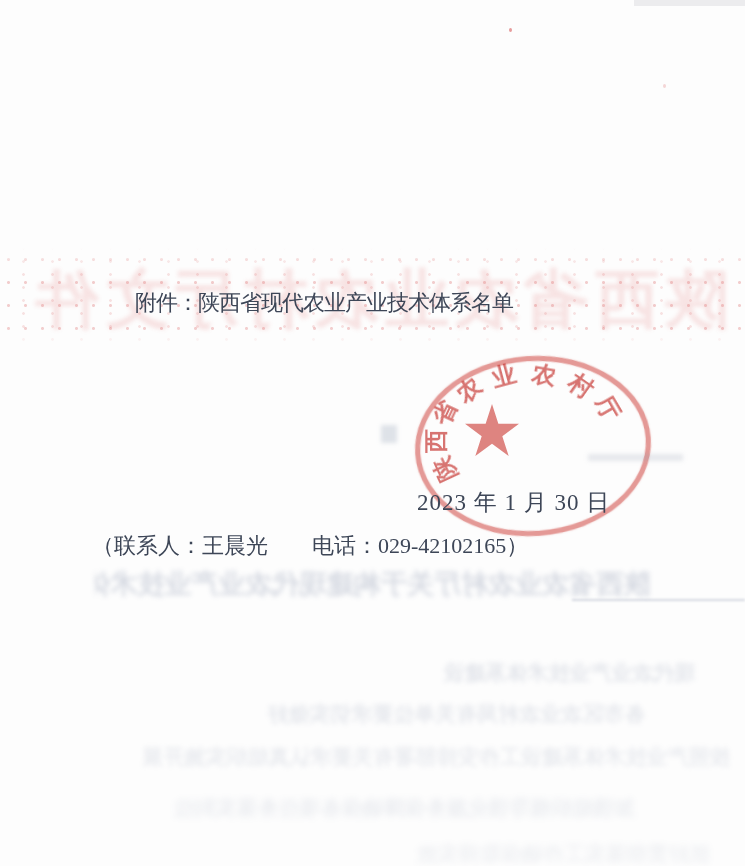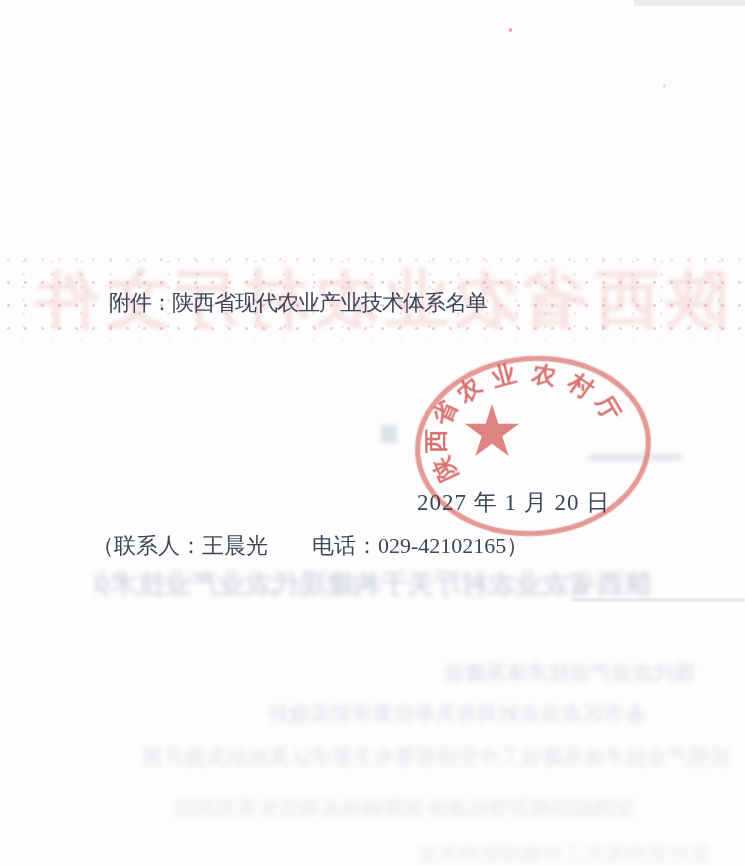--- a/index.html
+++ b/index.html
@@ -24,21 +24,21 @@
     mask-image:linear-gradient(180deg,transparent,#000 18%,#000 80%,transparent);}
   .red-band-text{position:absolute;left:18px;top:8px;width:710px;white-space:nowrap;
     font-size:64px;font-weight:bold;letter-spacing:6px;color:#d84b4b;
     transform:scaleX(-1);opacity:.14;filter:blur(2.2px);}
   .speckle{position:absolute;left:0;top:0;width:745px;height:100px;}
   .speckle.a{background-image:radial-gradient(circle,rgba(214,76,76,.6) 1.1px,rgba(214,76,76,0) 1.9px);
     background-size:17px 23px;opacity:.45;}
   .speckle.b{background-image:radial-gradient(circle,rgba(220,100,100,.5) 1px,rgba(220,100,100,0) 1.7px);
     background-size:29px 13px;background-position:9px 7px;opacity:.35;}
   
-  .attachment{left:109px;top:288px;font-size:22px;letter-spacing:-1px;z-index:3;}
+  .attachment{left:135px;top:288px;font-size:22px;letter-spacing:-1px;z-index:3;}
   
   .seal{left:0;top:0;z-index:2;}
   .seal-ring{left:415px;top:356px;width:226px;height:170px;border:5px solid rgba(205,62,56,.52);
     border-radius:50%;transform:rotate(-4deg);filter:blur(.5px);
     box-shadow:0 0 2px rgba(205,62,56,.25), inset 0 0 2px rgba(205,62,56,.2);}
   .seal-star{left:465px;top:404px;width:54px;height:52px;background:rgba(203,58,52,.62);
     filter:blur(.5px);
     clip-path:polygon(50% 0%,61.8% 38.2%,100% 38.2%,69.1% 61.8%,80.9% 100%,50% 76.4%,19.1% 100%,30.9% 61.8%,0% 38.2%,38.2% 38.2%);}
   .seal-char{width:28px;height:28px;margin:0;text-align:center;font-size:24px;font-weight:bold;
     color:rgba(198,52,47,.68);filter:blur(.4px);line-height:28px;}
@@ -83,21 +83,21 @@
     <div class="abs seal-char" style="left:431px;top:455px;transform:rotate(-115deg);">陕</div>
     <div class="abs seal-char" style="left:422px;top:427px;transform:rotate(-90deg);">西</div>
     <div class="abs seal-char" style="left:431px;top:399px;transform:rotate(-65deg);">省</div>
     <div class="abs seal-char" style="left:455px;top:376px;transform:rotate(-40deg);">农</div>
     <div class="abs seal-char" style="left:490px;top:362px;transform:rotate(-15deg);">业</div>
     <div class="abs seal-char" style="left:530px;top:361px;transform:rotate(10deg);">农</div>
     <div class="abs seal-char" style="left:567px;top:372px;transform:rotate(35deg);">村</div>
     <div class="abs seal-char" style="left:594px;top:394px;transform:rotate(60deg);">厅</div>
   </div>
 
-  <div class="abs date-line">2027 年 1 月 20 日</div>
+  <div class="abs date-line">2023 年 1 月 30 日</div>
 
   <div class="abs contact-line">（联系人：王晨光　　电话：029-42102165）</div>
 
   <div class="abs smudge smudge-right-of-org"></div>
   <div class="abs smudge smudge-left-of-seal"></div>
   <div class="abs red-dot" style="left:509px;top:28px;"></div>
   <div class="abs red-dot" style="left:663px;top:84px;opacity:.4;"></div>
 
   <div class="abs bleed-line bleed-1">陕西省农业农村厅关于构建现代农业产业技术体</div>
   <div class="abs bleed-underline"></div>

